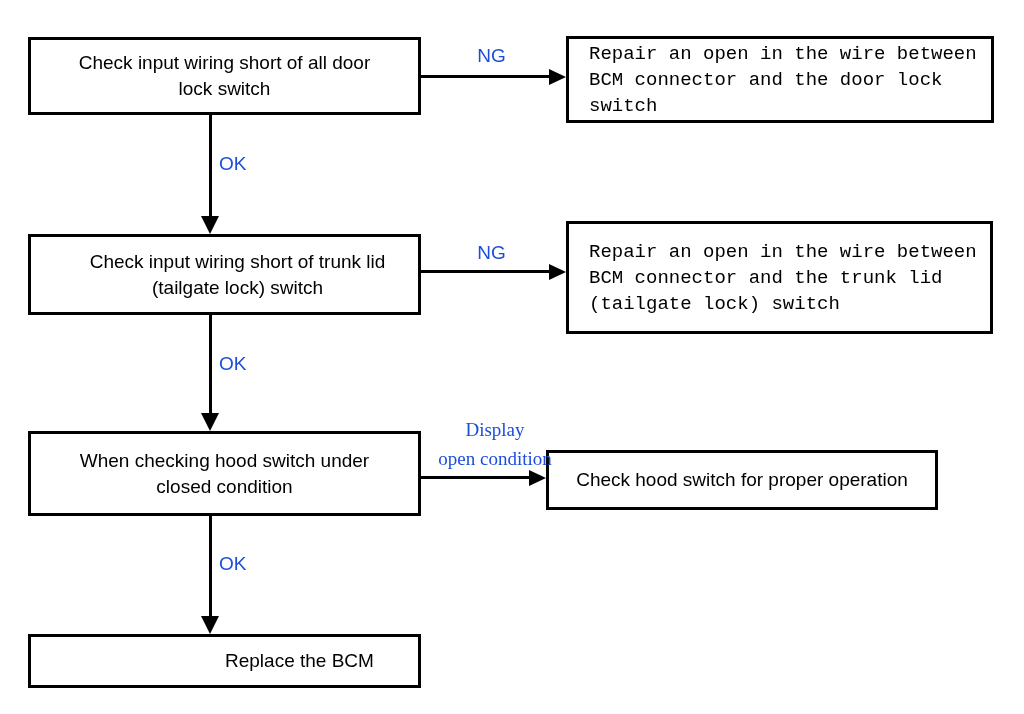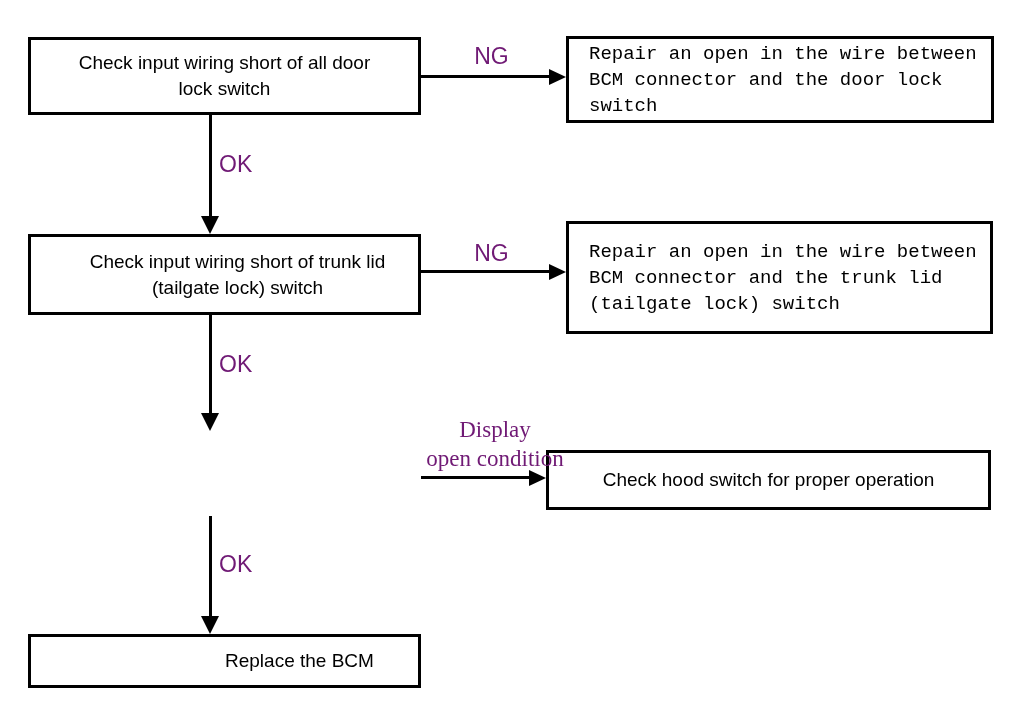--- a/index.html
+++ b/index.html
@@ -48,59 +48,63 @@
     border-left: 17px solid #000000;
   }
   .arrow-down {
     position: absolute; width: 0; height: 0;
     border-left: 9px solid transparent;
     border-right: 9px solid transparent;
     border-top: 18px solid #000000;
   }
   .edge-label {
     position: absolute;
-    font-size: 23px;
+    font-size: 19px;
     line-height: 26px;
     white-space: pre-line;
-    color: #701a75;
+    color: #1d4ed8;
   }
   .edge-label.two-line { line-height: 29px; text-align: center; font-family: Liberation Serif, serif; }
 </style>
 </head>
 <body>
 
 <div class="canvas">
 
   <div class="node" style="left:28px; top:37px; width:393px; height:78px;">
     <span class="txt">Check input wiring short of all door
 lock switch</span>
   </div>
 
   <div class="node" style="left:28px; top:234px; width:393px; height:81px;padding-left:26px;">
     <span class="txt">Check input wiring short of trunk lid
 (tailgate lock) switch</span>
   </div>
 
+  <div class="node" style="left:28px; top:431px; width:393px; height:85px;">
+    <span class="txt">When checking hood switch under
+closed condition</span>
+  </div>
 
   <div class="node offset-right" style="left:28px; top:634px; width:393px; height:54px;text-align:right;">
     <span class="txt">Replace the BCM</span>
   </div>
 
   <div class="node align-left" style="left:566px; top:36px; width:428px; height:87px;">
     <span class="txt">Repair an open in the wire between
 BCM connector and the door lock switch</span>
   </div>
 
   <div class="node align-left" style="left:566px; top:221px; width:427px; height:113px;">
     <span class="txt">Repair an open in the wire between
 BCM connector and the trunk lid
 (tailgate lock) switch</span>
   </div>
 
-  <div class="node" style="left:546px; top:450px; width:445px; height:60px;">
+  <div class="node" style="left:546px; top:450px; width:392px; height:60px;">
     <span class="txt">Check hood switch for proper operation</span>
   </div>
 
   <div class="edge-line h" style="left:421px; top:75px; width:128px;"></div>
   <div class="arrow-right" style="left:549px; top:69px;"></div>
   <div class="edge-label" style="left:464px; top:43px; width:55px; text-align:center;">NG</div>
 
   <div class="edge-line v" style="left:209px; top:115px; height:106px;"></div>
   <div class="arrow-down" style="left:201px; top:216px;"></div>
   <div class="edge-label" style="left:219px; top:151px;">OK</div>

